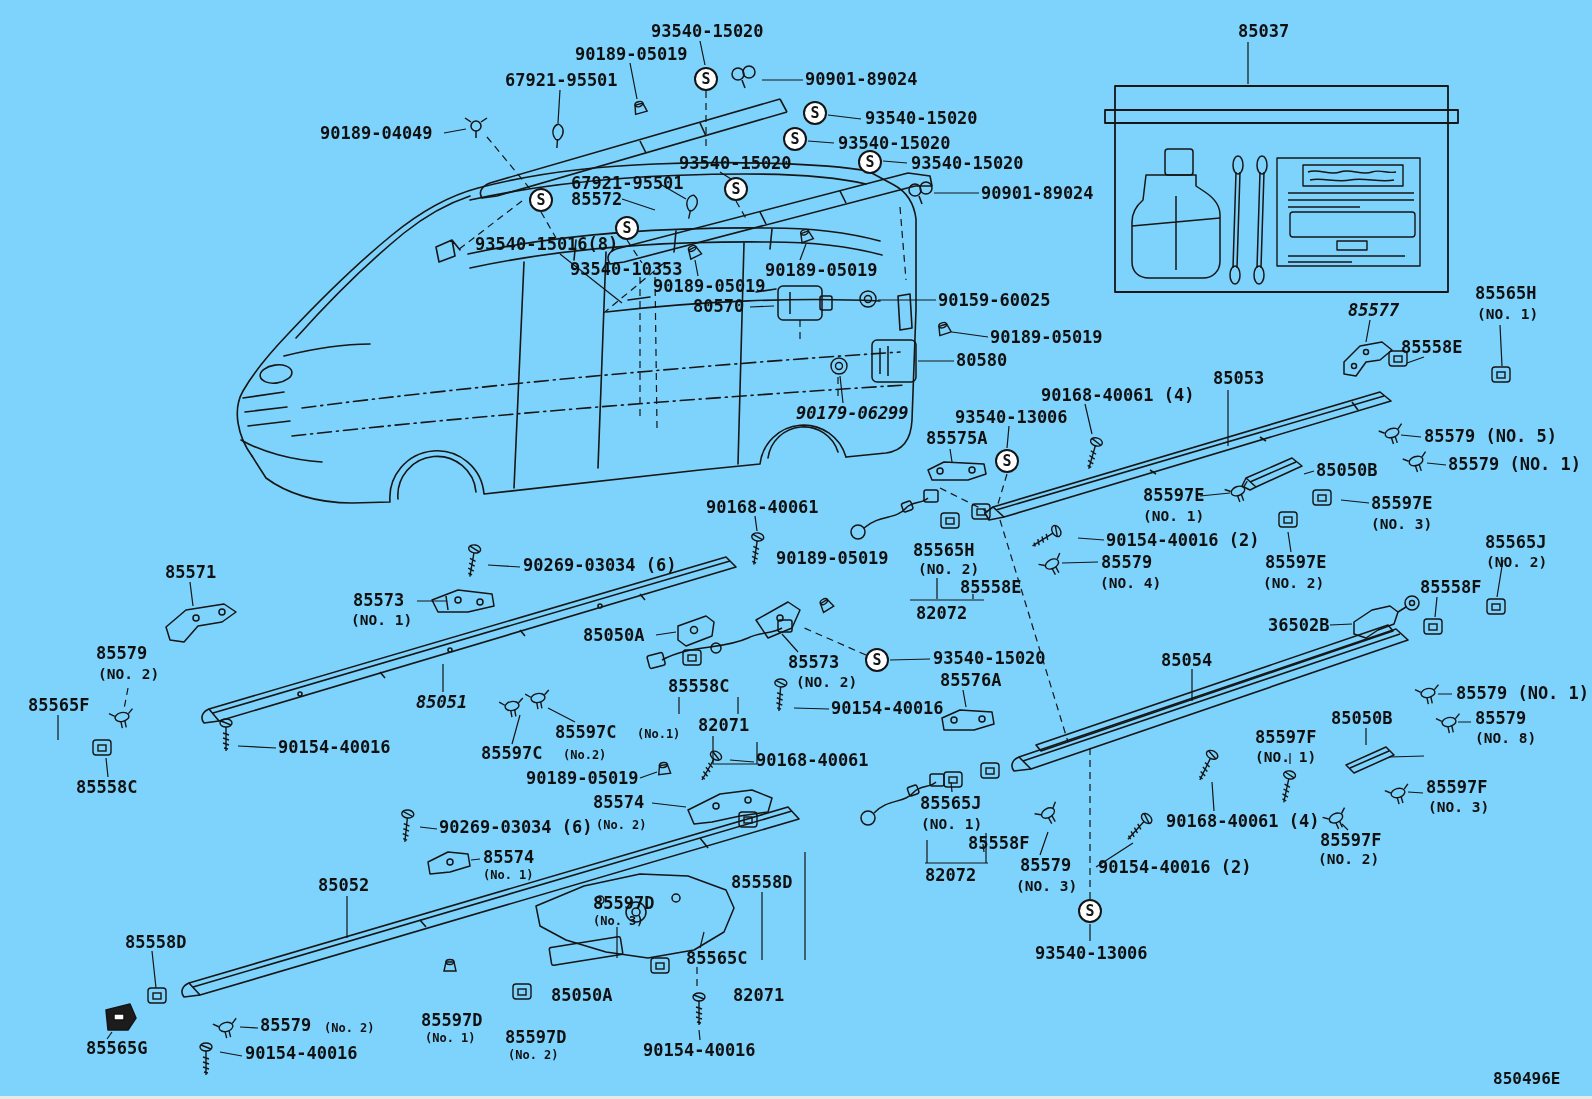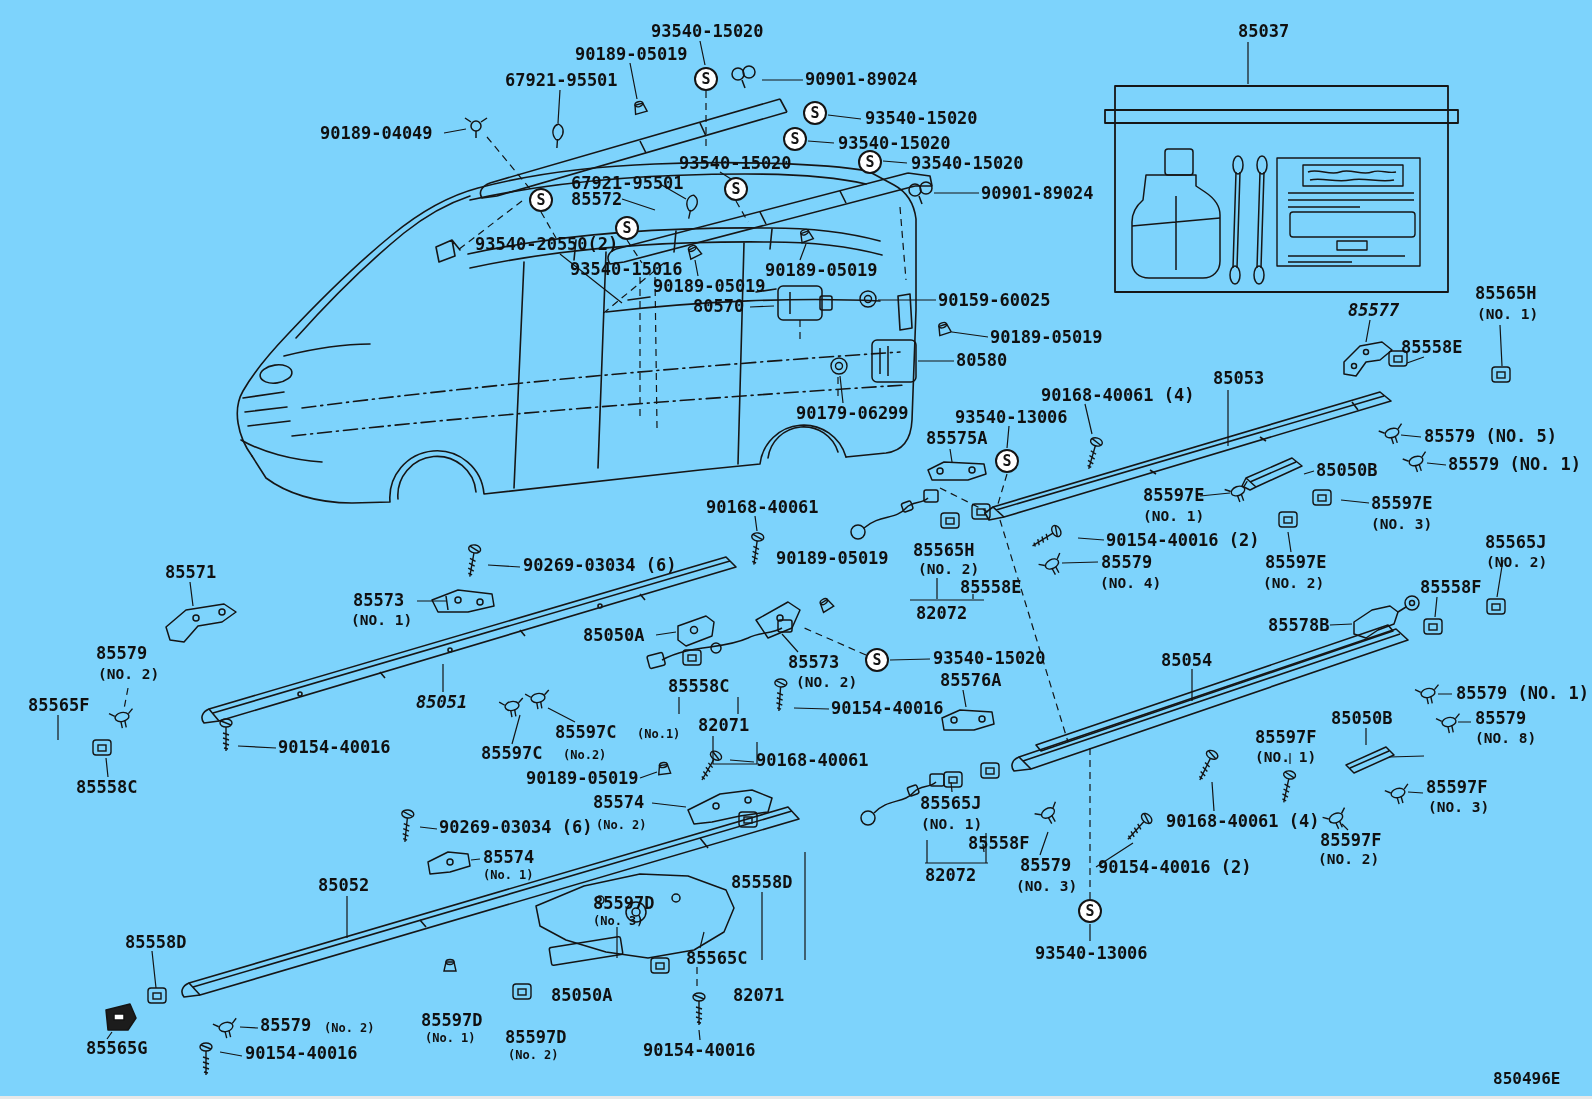--- a/index.html
+++ b/index.html
@@ -308,29 +308,29 @@
       <div class="part-label lg" style="left: 505px; top: 72px;">67921-95501</div>
       <div class="part-label lg" style="left: 805px; top: 71px;">90901-89024</div>
       <div class="part-label lg" style="left: 865px; top: 110px;">93540-15020</div>
       <div class="part-label lg" style="left: 320px; top: 125px;">90189-04049</div>
       <div class="part-label lg" style="left: 838px; top: 135px;">93540-15020</div>
       <div class="part-label lg" style="left: 911px; top: 155px;">93540-15020</div>
       <div class="part-label lg" style="left: 679px; top: 155px;">93540-15020</div>
       <div class="part-label lg" style="left: 981px; top: 185px;">90901-89024</div>
       <div class="part-label lg" style="left: 571px; top: 175px;">67921-95501</div>
       <div class="part-label lg" style="left: 571px; top: 191px;">85572</div>
-      <div class="part-label lg" style="left: 475px; top: 236px;">93540-20550(2)</div>
-      <div class="part-label lg" style="left: 570px; top: 261px;">93540-15016</div>
+      <div class="part-label lg" style="left: 475px; top: 236px;">93540-15016(8)</div>
+      <div class="part-label lg" style="left: 570px; top: 261px;">93540-10353</div>
       <div class="part-label lg" style="left: 765px; top: 262px;">90189-05019</div>
       <div class="part-label lg" style="left: 653px; top: 278px;">90189-05019</div>
       <div class="part-label lg" style="left: 693px; top: 298px;">80570</div>
       <div class="part-label lg" style="left: 938px; top: 292px;">90159-60025</div>
       <div class="part-label lg" style="left: 990px; top: 329px;">90189-05019</div>
       <div class="part-label lg" style="left: 956px; top: 352px;">80580</div>
-      <div class="part-label lg" style="left: 796px; top: 405px;">90179-06299</div>
+      <div class="part-label lg" style="left: 796px; top: 405px; font-style: italic;">90179-06299</div>
       <div class="part-label lg" style="left: 955px; top: 409px;">93540-13006</div>
       <div class="part-label lg" style="left: 1041px; top: 387px;">90168-40061 (4)</div>
       <div class="part-label lg" style="left: 926px; top: 430px;">85575A</div>
       <div class="part-label lg" style="left: 1238px; top: 23px;">85037</div>
       <div class="part-label lg" style="left: 1475px; top: 285px;">85565H</div>
       <div class="part-label md" style="left: 1477px; top: 307px;">(NO. 1)</div>
       <div class="part-label lg" style="left: 1348px; top: 302px; font-style: italic;">85577</div>
       <div class="part-label lg" style="left: 1401px; top: 339px;">85558E</div>
       <div class="part-label lg" style="left: 1213px; top: 370px;">85053</div>
       <div class="part-label lg" style="left: 1424px; top: 428px;">85579 (NO. 5)</div>
@@ -341,21 +341,21 @@
       <div class="part-label lg" style="left: 1371px; top: 495px;">85597E</div>
       <div class="part-label md" style="left: 1371px; top: 517px;">(NO. 3)</div>
       <div class="part-label lg" style="left: 1106px; top: 532px;">90154-40016 (2)</div>
       <div class="part-label lg" style="left: 1101px; top: 554px;">85579</div>
       <div class="part-label md" style="left: 1100px; top: 576px;">(NO. 4)</div>
       <div class="part-label lg" style="left: 1265px; top: 554px;">85597E</div>
       <div class="part-label md" style="left: 1263px; top: 576px;">(NO. 2)</div>
       <div class="part-label lg" style="left: 1485px; top: 534px;">85565J</div>
       <div class="part-label md" style="left: 1486px; top: 555px;">(NO. 2)</div>
       <div class="part-label lg" style="left: 1420px; top: 579px;">85558F</div>
-      <div class="part-label lg" style="left: 1268px; top: 617px;">85578B</div>
+      <div class="part-label lg" style="left: 1268px; top: 617px;">36502B</div>
       <div class="part-label lg" style="left: 913px; top: 542px;">85565H</div>
       <div class="part-label md" style="left: 918px; top: 562px;">(NO. 2)</div>
       <div class="part-label lg" style="left: 960px; top: 579px;">85558E</div>
       <div class="part-label lg" style="left: 916px; top: 605px;">82072</div>
       <div class="part-label lg" style="left: 706px; top: 499px;">90168-40061</div>
       <div class="part-label lg" style="left: 523px; top: 557px;">90269-03034 (6)</div>
       <div class="part-label lg" style="left: 776px; top: 550px;">90189-05019</div>
       <div class="part-label lg" style="left: 165px; top: 564px;">85571</div>
       <div class="part-label lg" style="left: 353px; top: 592px;">85573</div>
       <div class="part-label md" style="left: 351px; top: 613px;">(NO. 1)</div>

